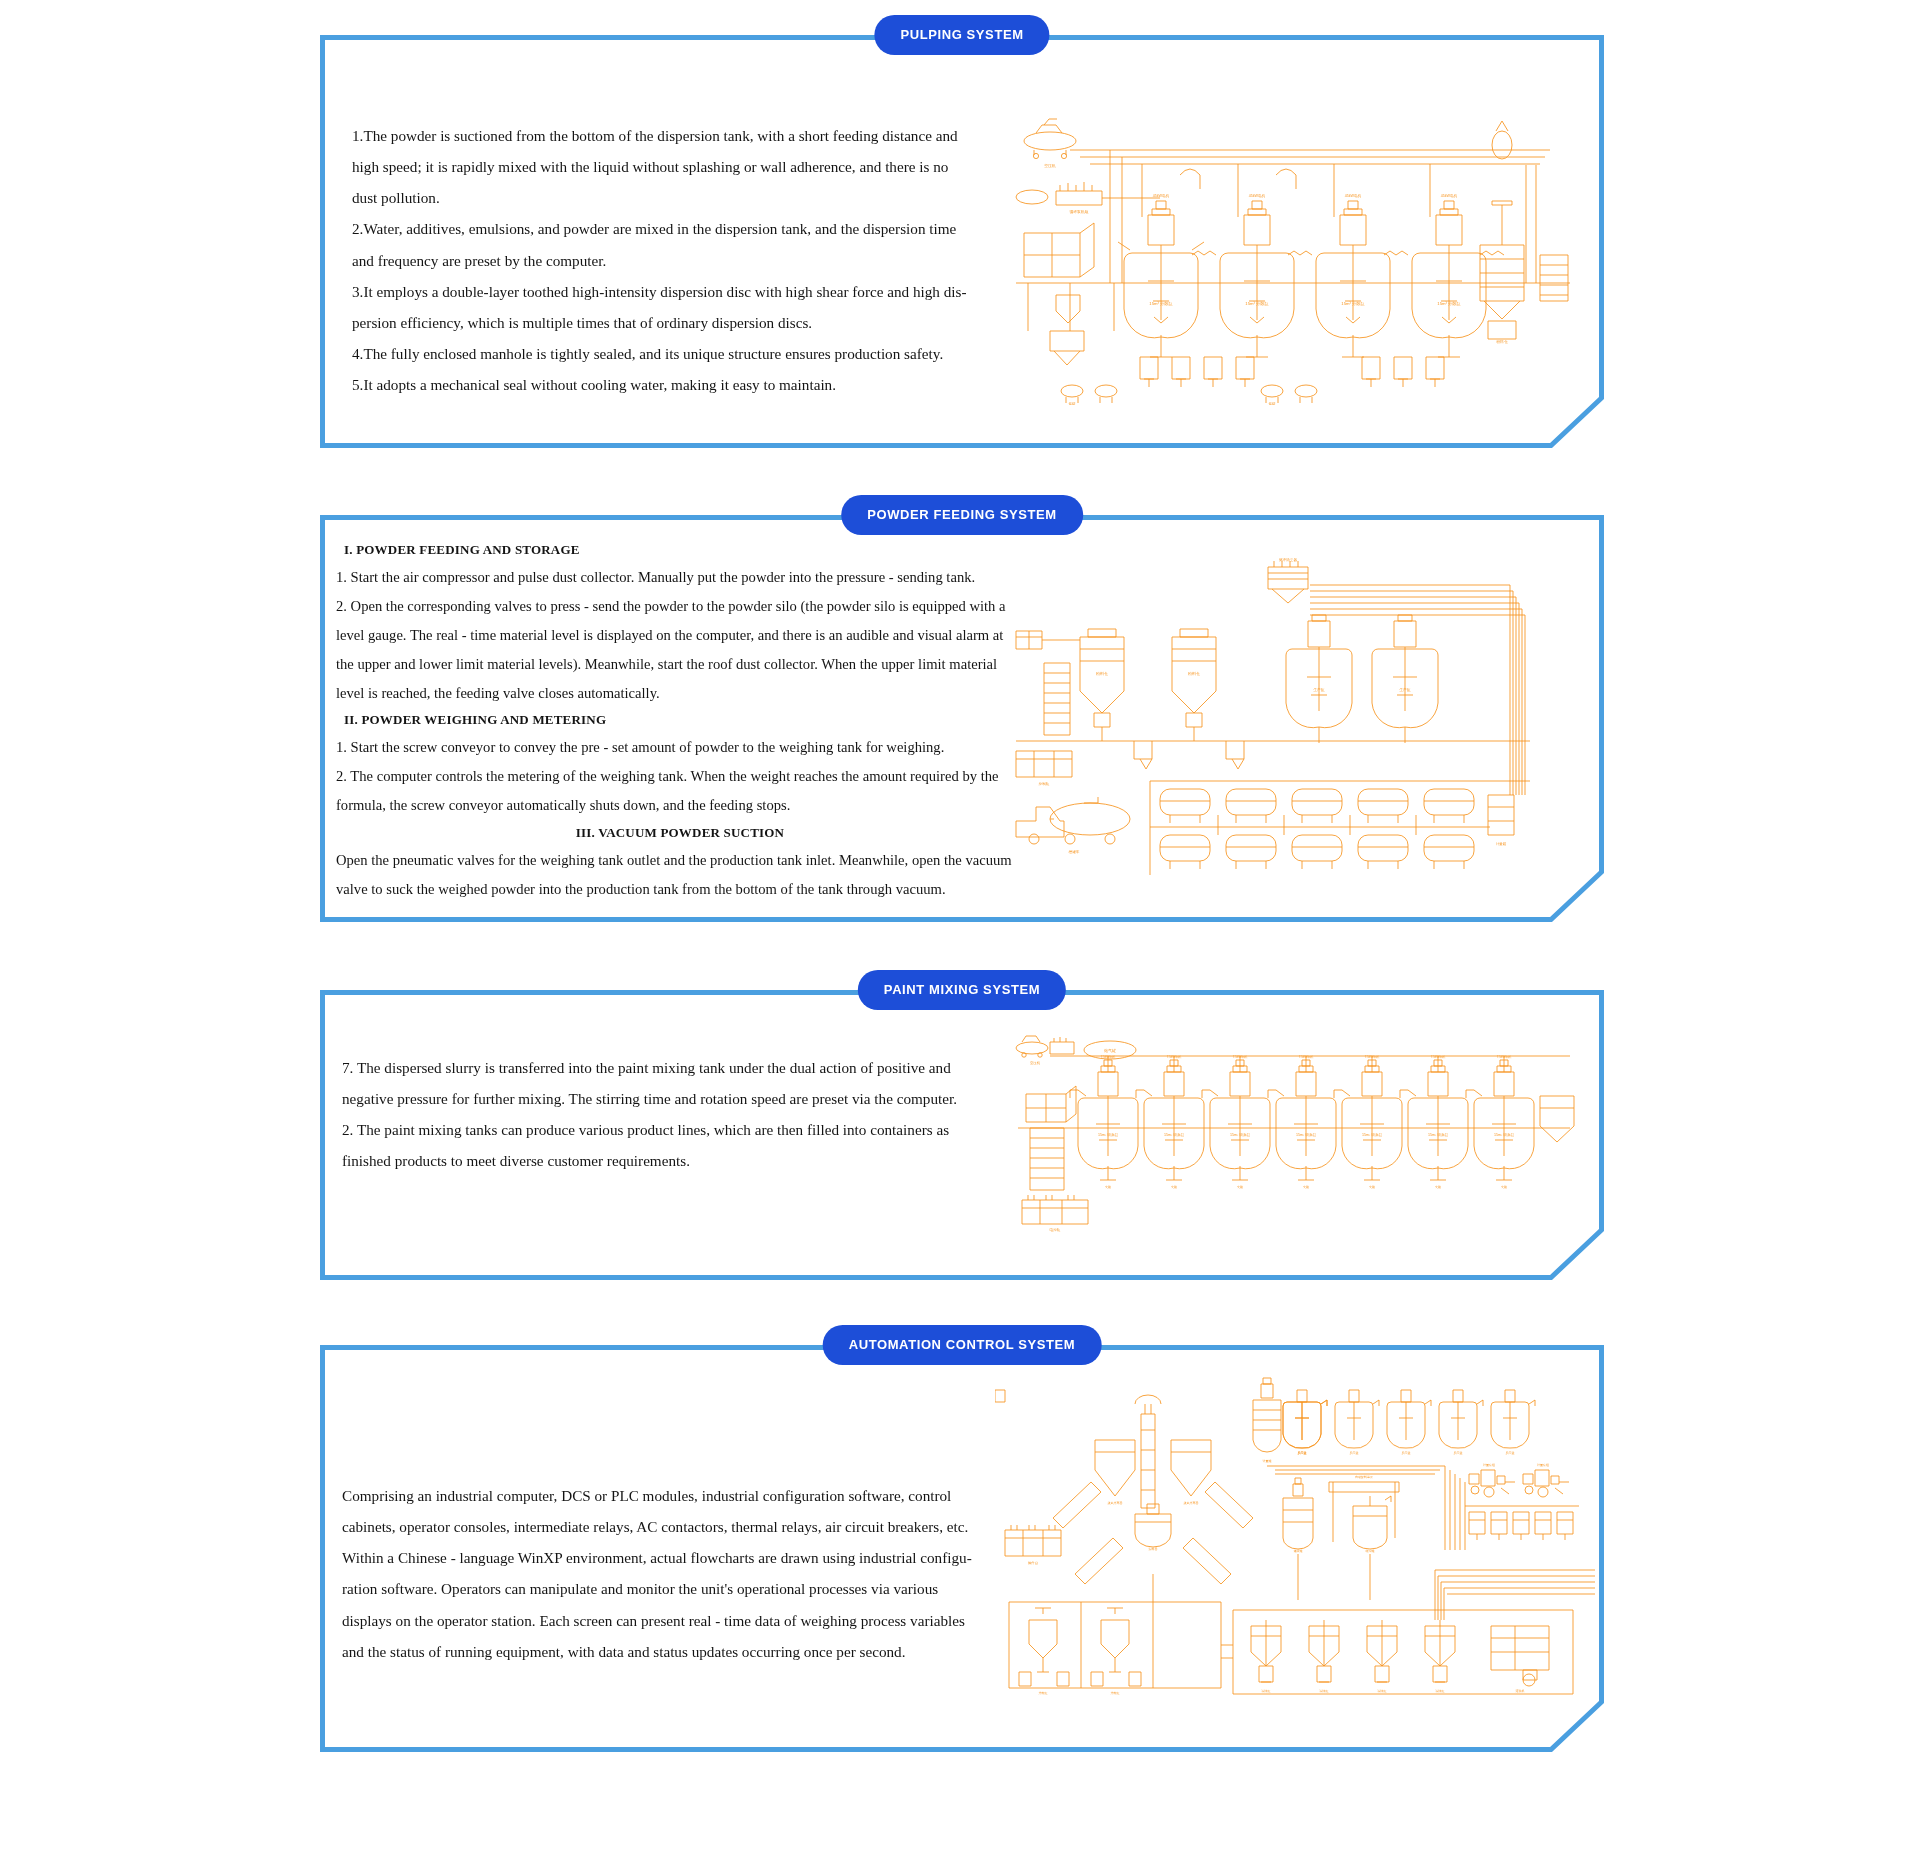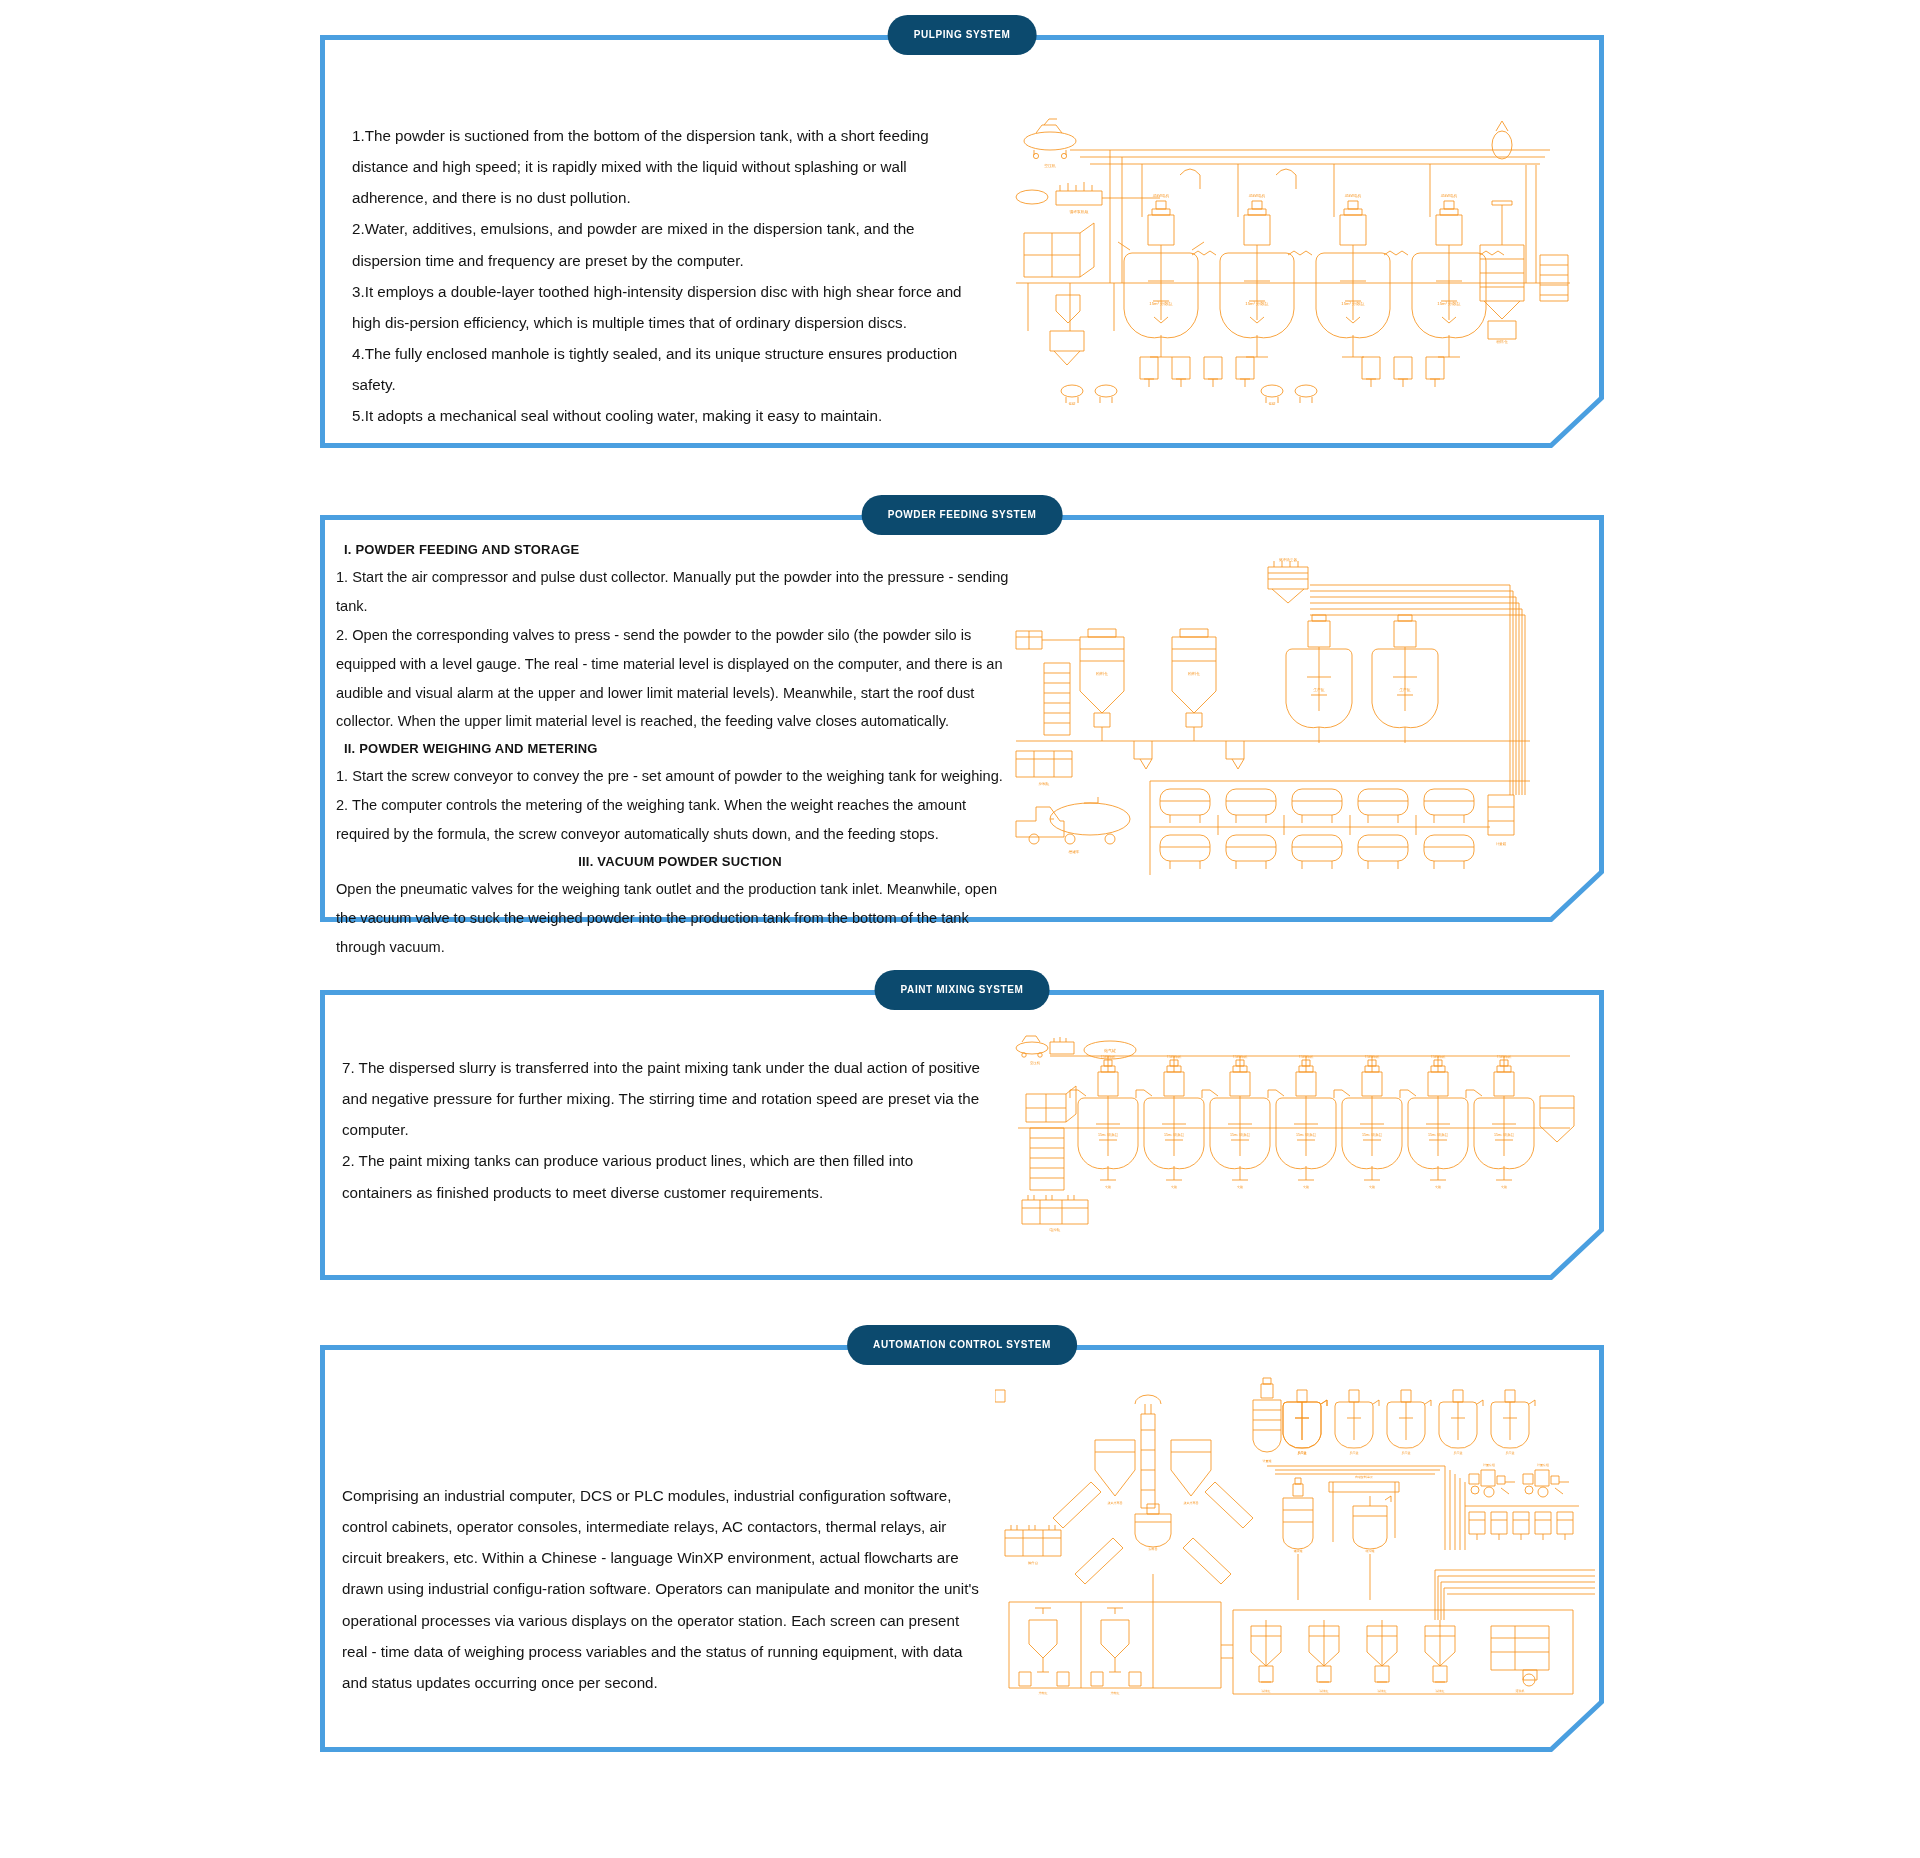--- a/index.html
+++ b/index.html
@@ -28,41 +28,41 @@
     pointer-events: none;
   }
   .panel-frame svg { display: block; width: 100%; height: 100%; }
 
   
   .badge {
     position: absolute;
     top: -20px;
     left: 50%;
     transform: translateX(-50%);
-    background: #0c4a6e;
+    background: #1d4ed8;
     color: #ffffff;
     border-radius: 22px;
     height: 40px;
     line-height: 40px;
     padding: 0 26px;
-    font-size: 10px;
+    font-size: 13px;
     font-weight: bold;
     letter-spacing: 0.6px;
     white-space: nowrap;
     font-family: "Liberation Sans", sans-serif;
     z-index: 5;
   }
 
   
   .body-text {
     position: absolute;
     color: #141414;
     font-size: 15.2px;
     line-height: 2.05;
-    font-family: Liberation Sans, sans-serif;
+    font-family: Liberation Serif, serif;
   }
   .body-text p { margin: 0; }
   .body-text h4 {
     margin: 0;
     font-size: 13px;
     font-weight: bold;
     line-height: 2.0;
     letter-spacing: 0.2px;
   }
 

